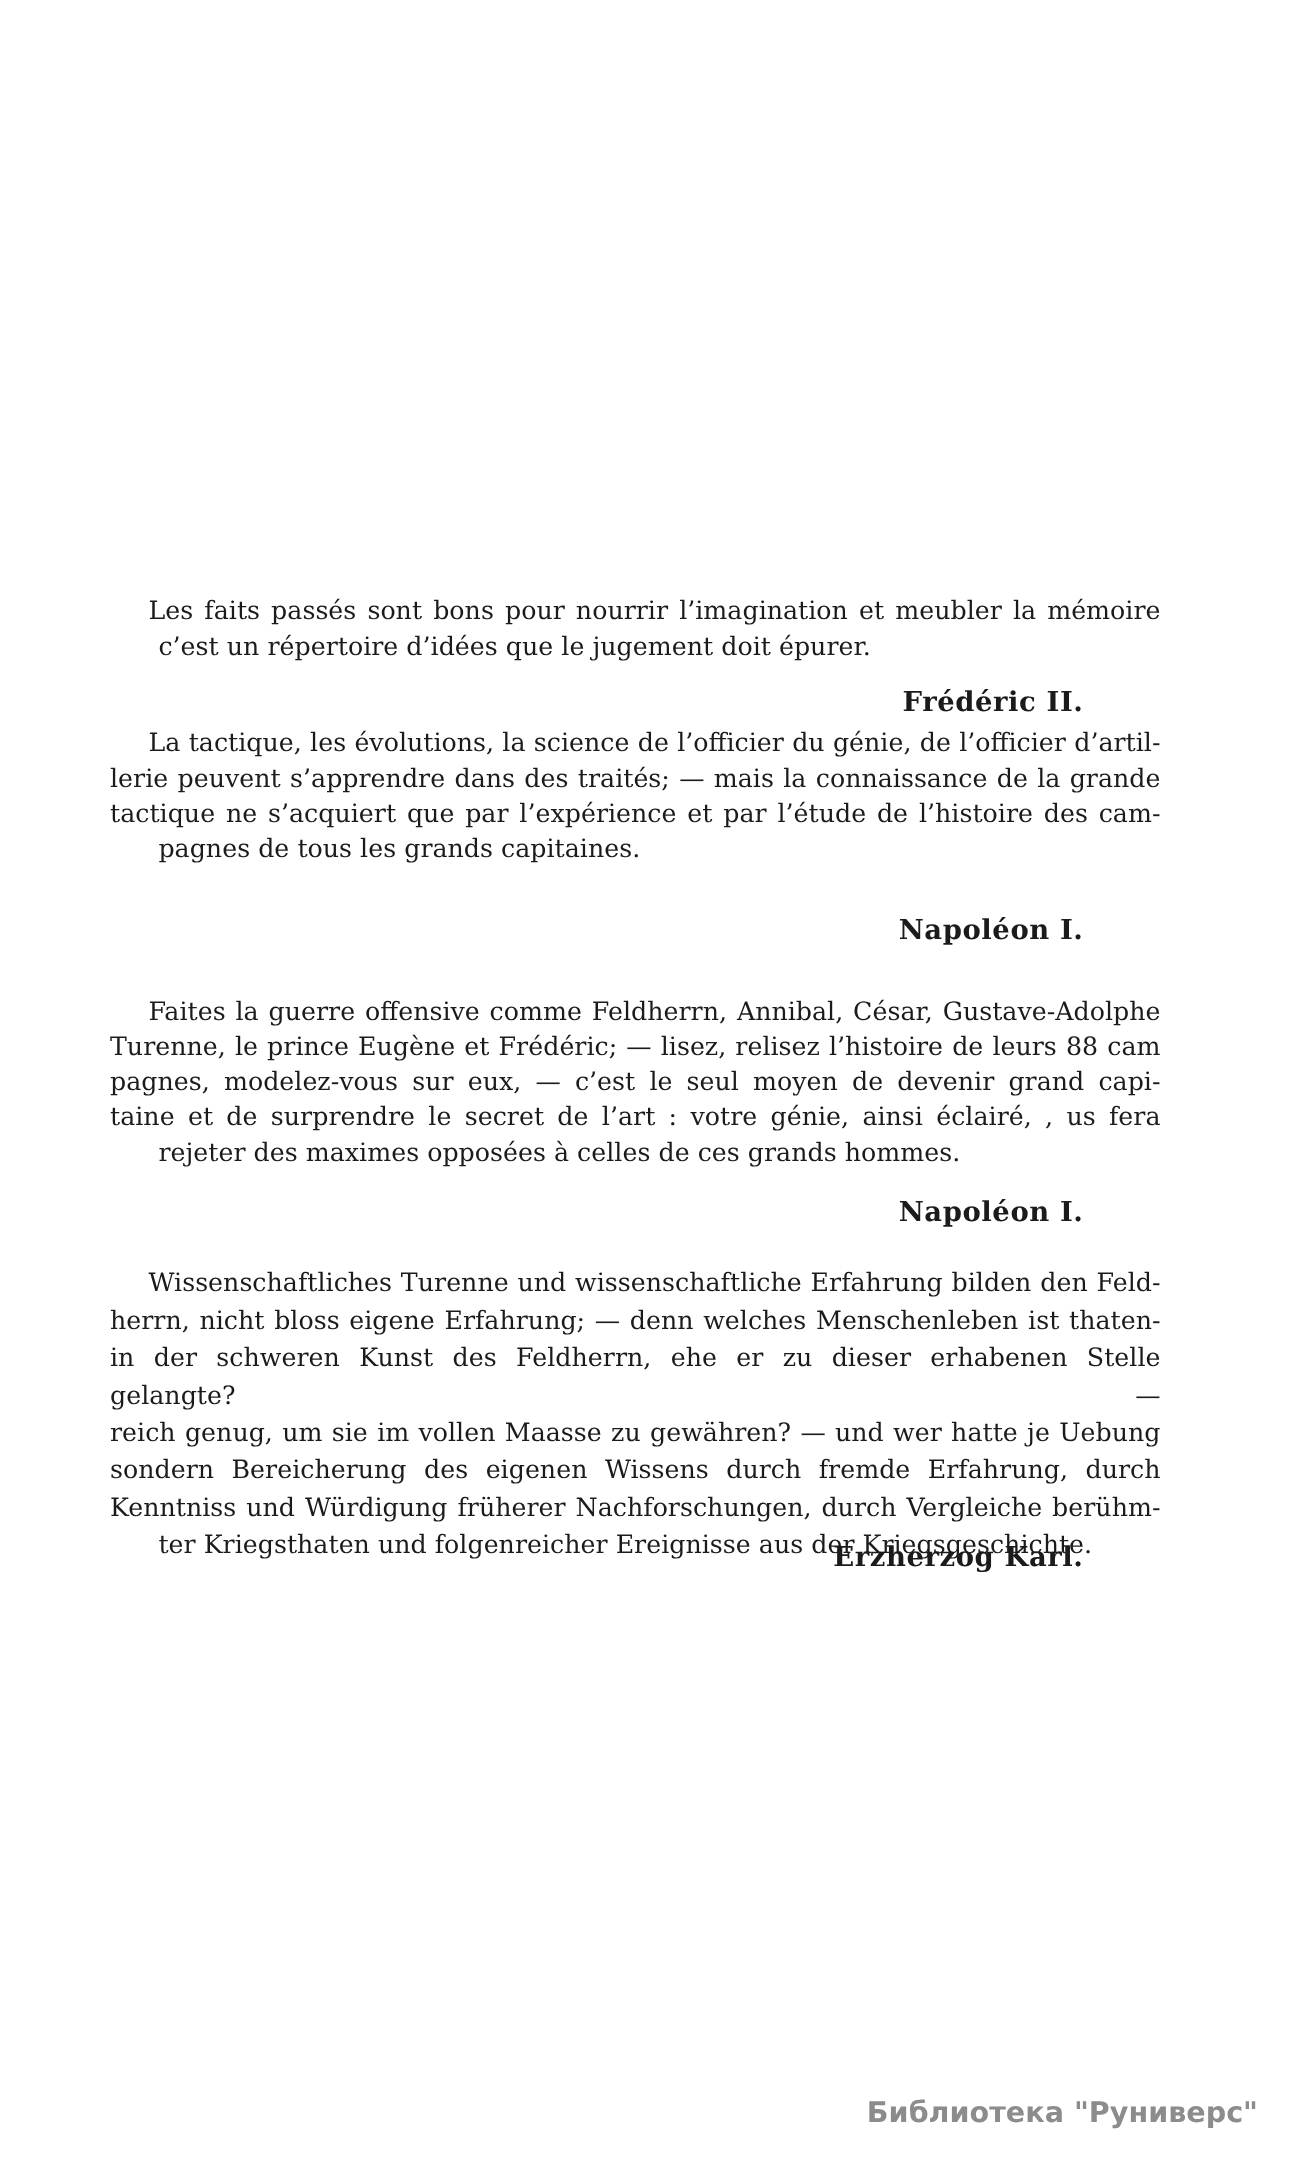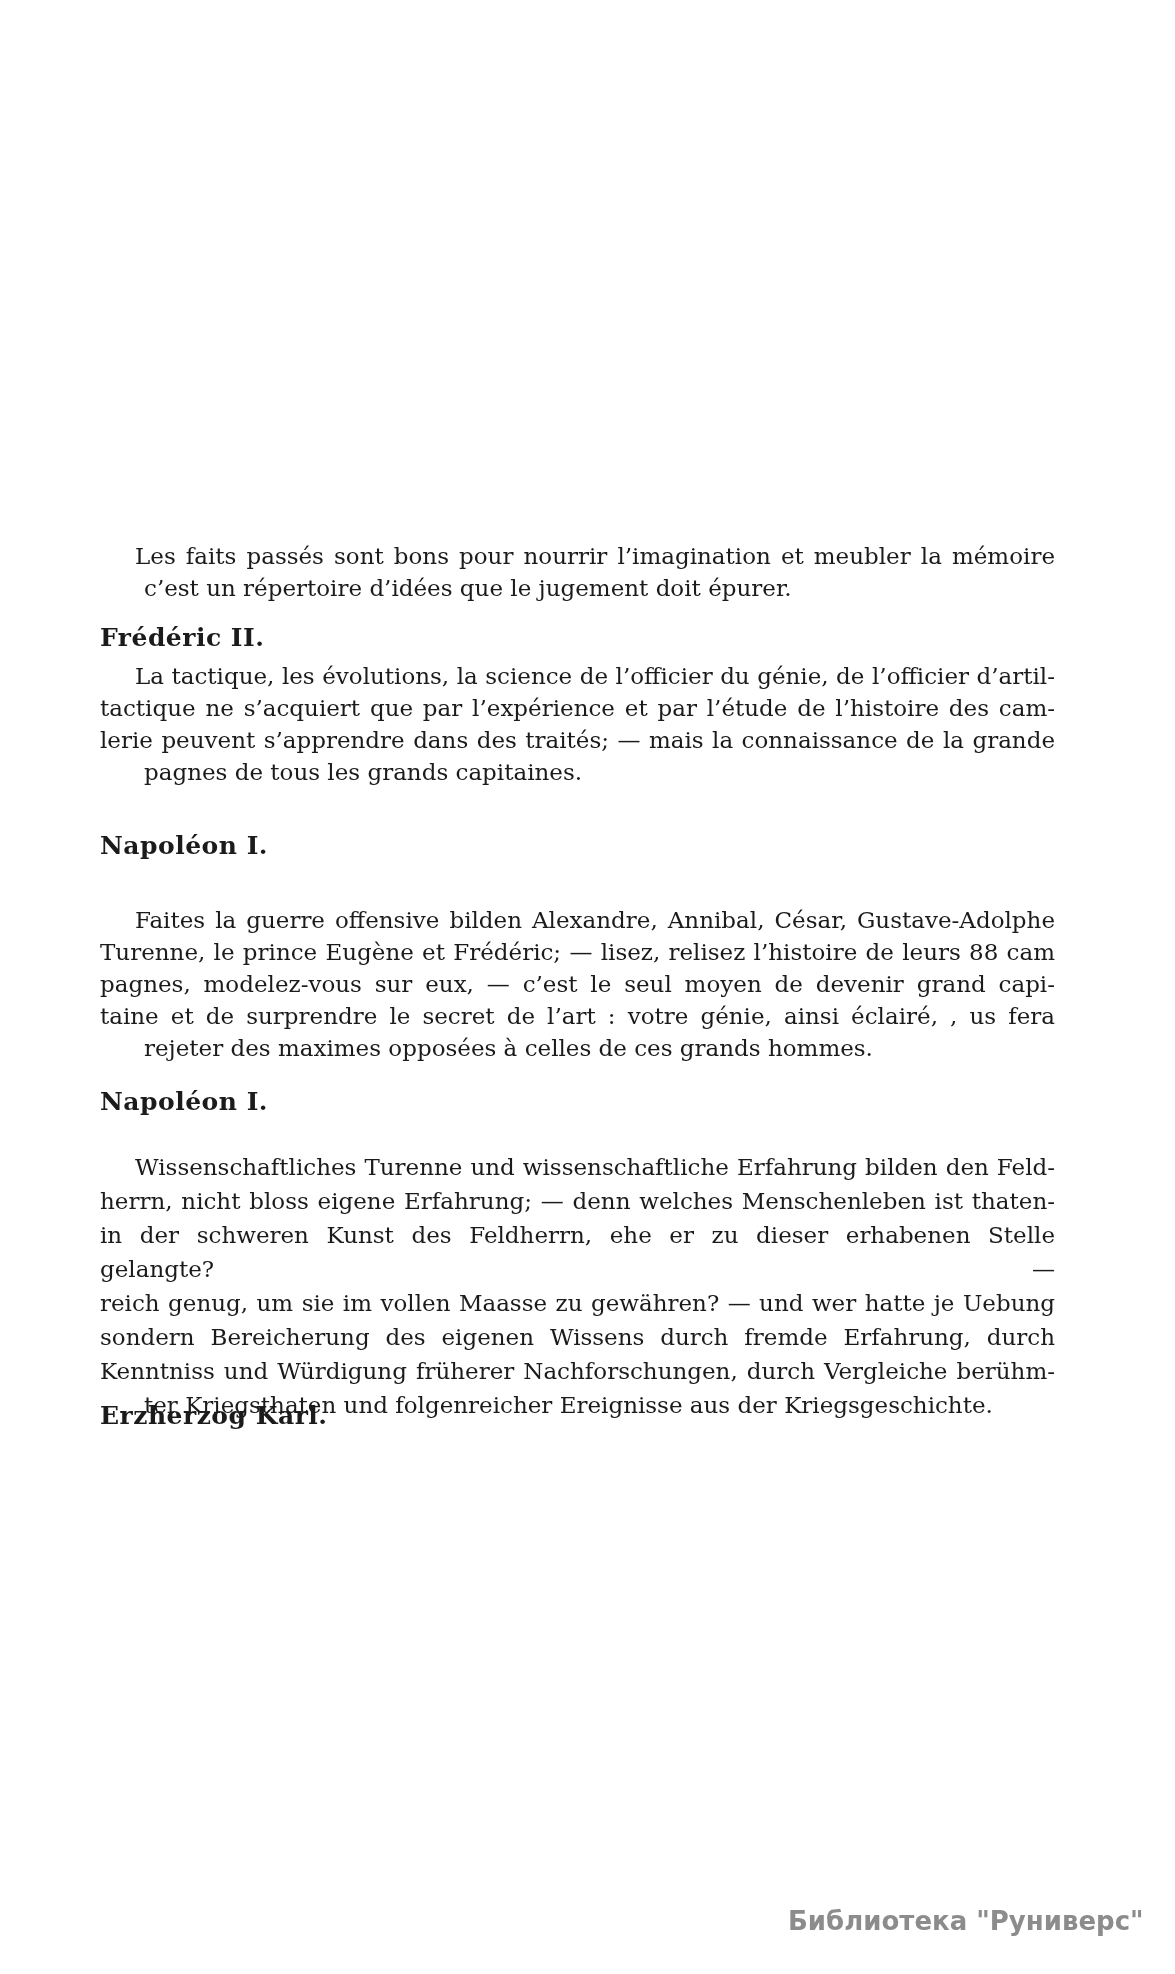--- a/index.html
+++ b/index.html
@@ -26,21 +26,21 @@
     text-align-last: justify;
   }
   .line.first { text-indent: 35px; }
   .line.last  { text-align-last: left; margin-left: 44px; }
   .attribution {
     position: absolute;
     left: 100px;
     width: 955px;
     box-sizing: border-box;
     padding-right: 70px;
-    text-align: left;
+    text-align: right;
     font-size: 25px;
     font-weight: bold;
     line-height: 32px;
     letter-spacing: 0.5px;
   }
   .watermark {
     position: absolute;
     left: 788px;
     top: 1906px;
     font-family: "DejaVu Sans", sans-serif;
@@ -56,28 +56,28 @@
 <div class="page">
 
   <div class="quote fr" style="top:540px">
       <div class="line first">Les faits passés sont bons pour nourrir l’imagination et meubler la mémoire</div>
       <div class="line last">c’est un répertoire d’idées que le jugement doit épurer.</div>
     </div>
   <div class="attribution" style="top:622px">Frédéric II.</div>
 
   <div class="quote fr" style="top:660px">
       <div class="line first">La tactique, les évolutions, la science de l’officier du génie, de l’officier d’artil-</div>
+      <div class="line">lerie peuvent s’apprendre dans des traités; — mais la connaissance de la grande</div>
       <div class="line">tactique ne s’acquiert que par l’expérience et par l’étude de l’histoire des cam-</div>
-      <div class="line">lerie peuvent s’apprendre dans des traités; — mais la connaissance de la grande</div>
       <div class="line last">pagnes de tous les grands capitaines.</div>
     </div>
   <div class="attribution" style="top:830px">Napoléon I.</div>
 
   <div class="quote fr" style="top:904px">
-      <div class="line first">Faites la guerre offensive bilden Alexandre, Annibal, César, Gustave-Adolphe</div>
+      <div class="line first">Faites la guerre offensive comme Feldherrn, Annibal, César, Gustave-Adolphe</div>
       <div class="line">Turenne, le prince Eugène et Frédéric; — lisez, relisez l’histoire de leurs 88 cam</div>
       <div class="line">pagnes, modelez-vous sur eux, — c’est le seul moyen de devenir grand capi-</div>
       <div class="line">taine et de surprendre le secret de l’art : votre génie, ainsi éclairé, , us fera</div>
       <div class="line last">rejeter des maximes opposées à celles de ces grands hommes.</div>
     </div>
   <div class="attribution" style="top:1086px">Napoléon I.</div>
 
   <div class="quote de" style="top:1150px">
       <div class="line first">Wissenschaftliches Turenne und wissenschaftliche Erfahrung bilden den Feld-</div>
       <div class="line">herrn, nicht bloss eigene Erfahrung; — denn welches Menschenleben ist thaten-</div>

